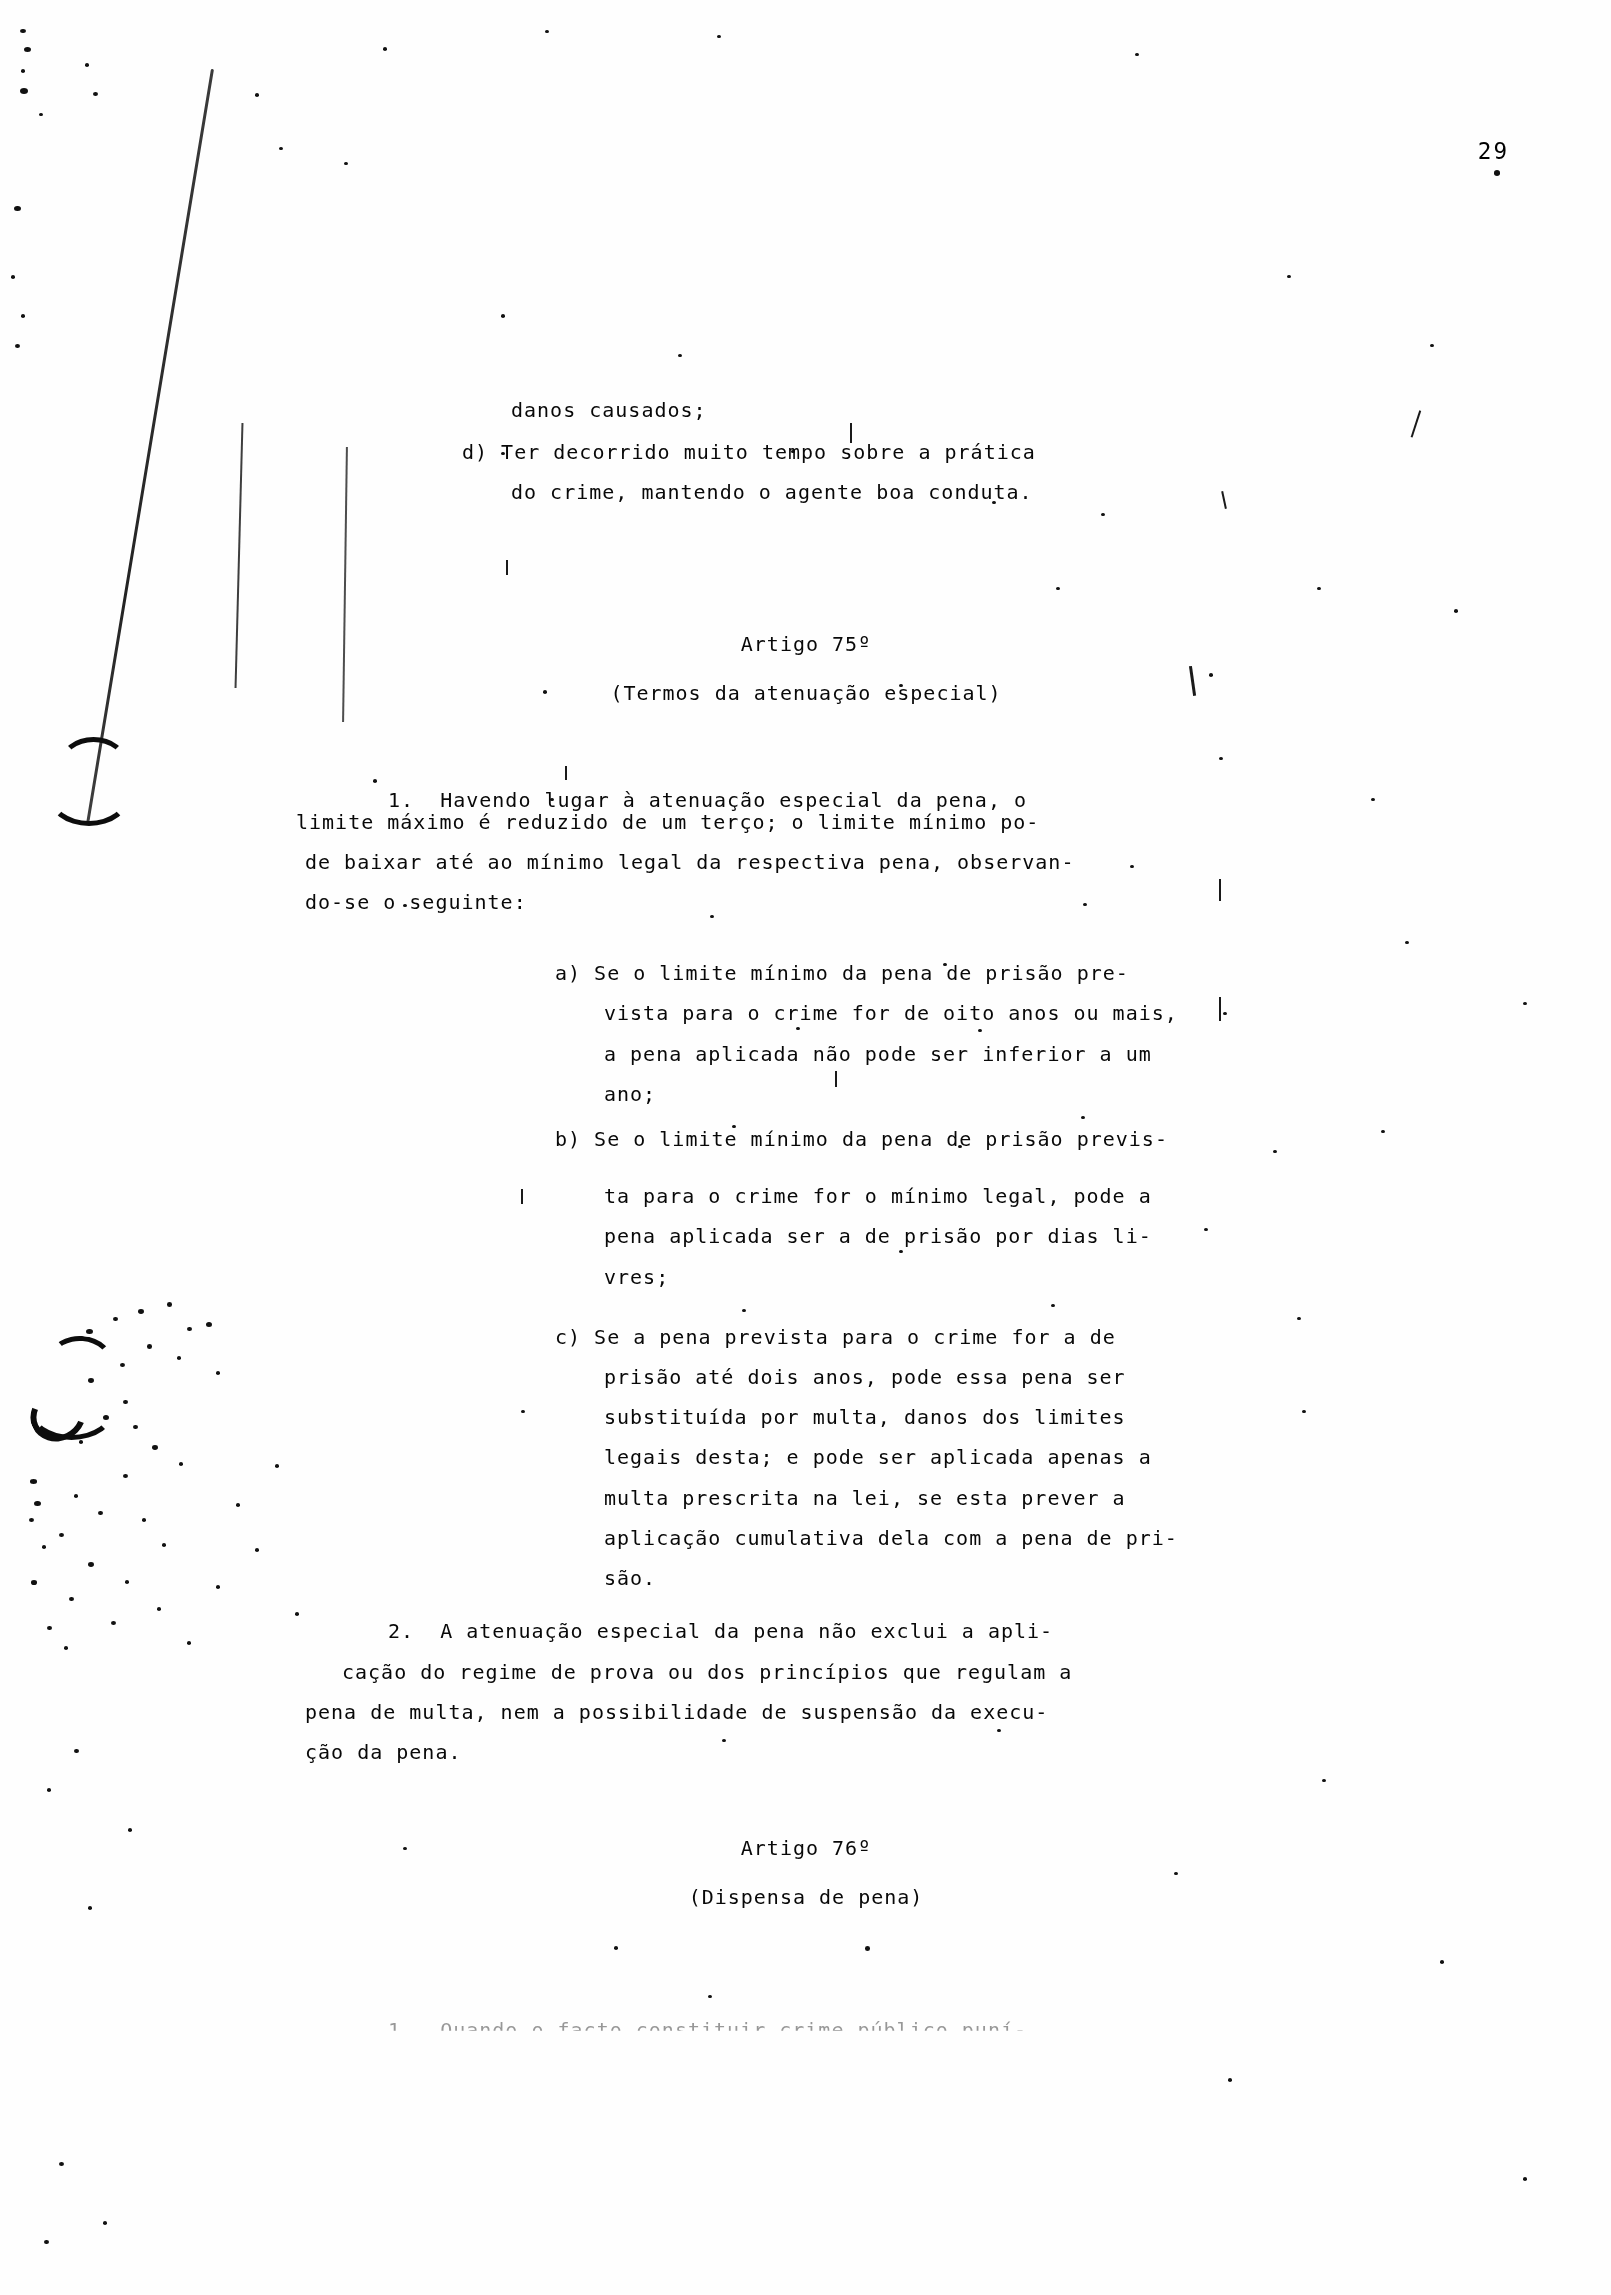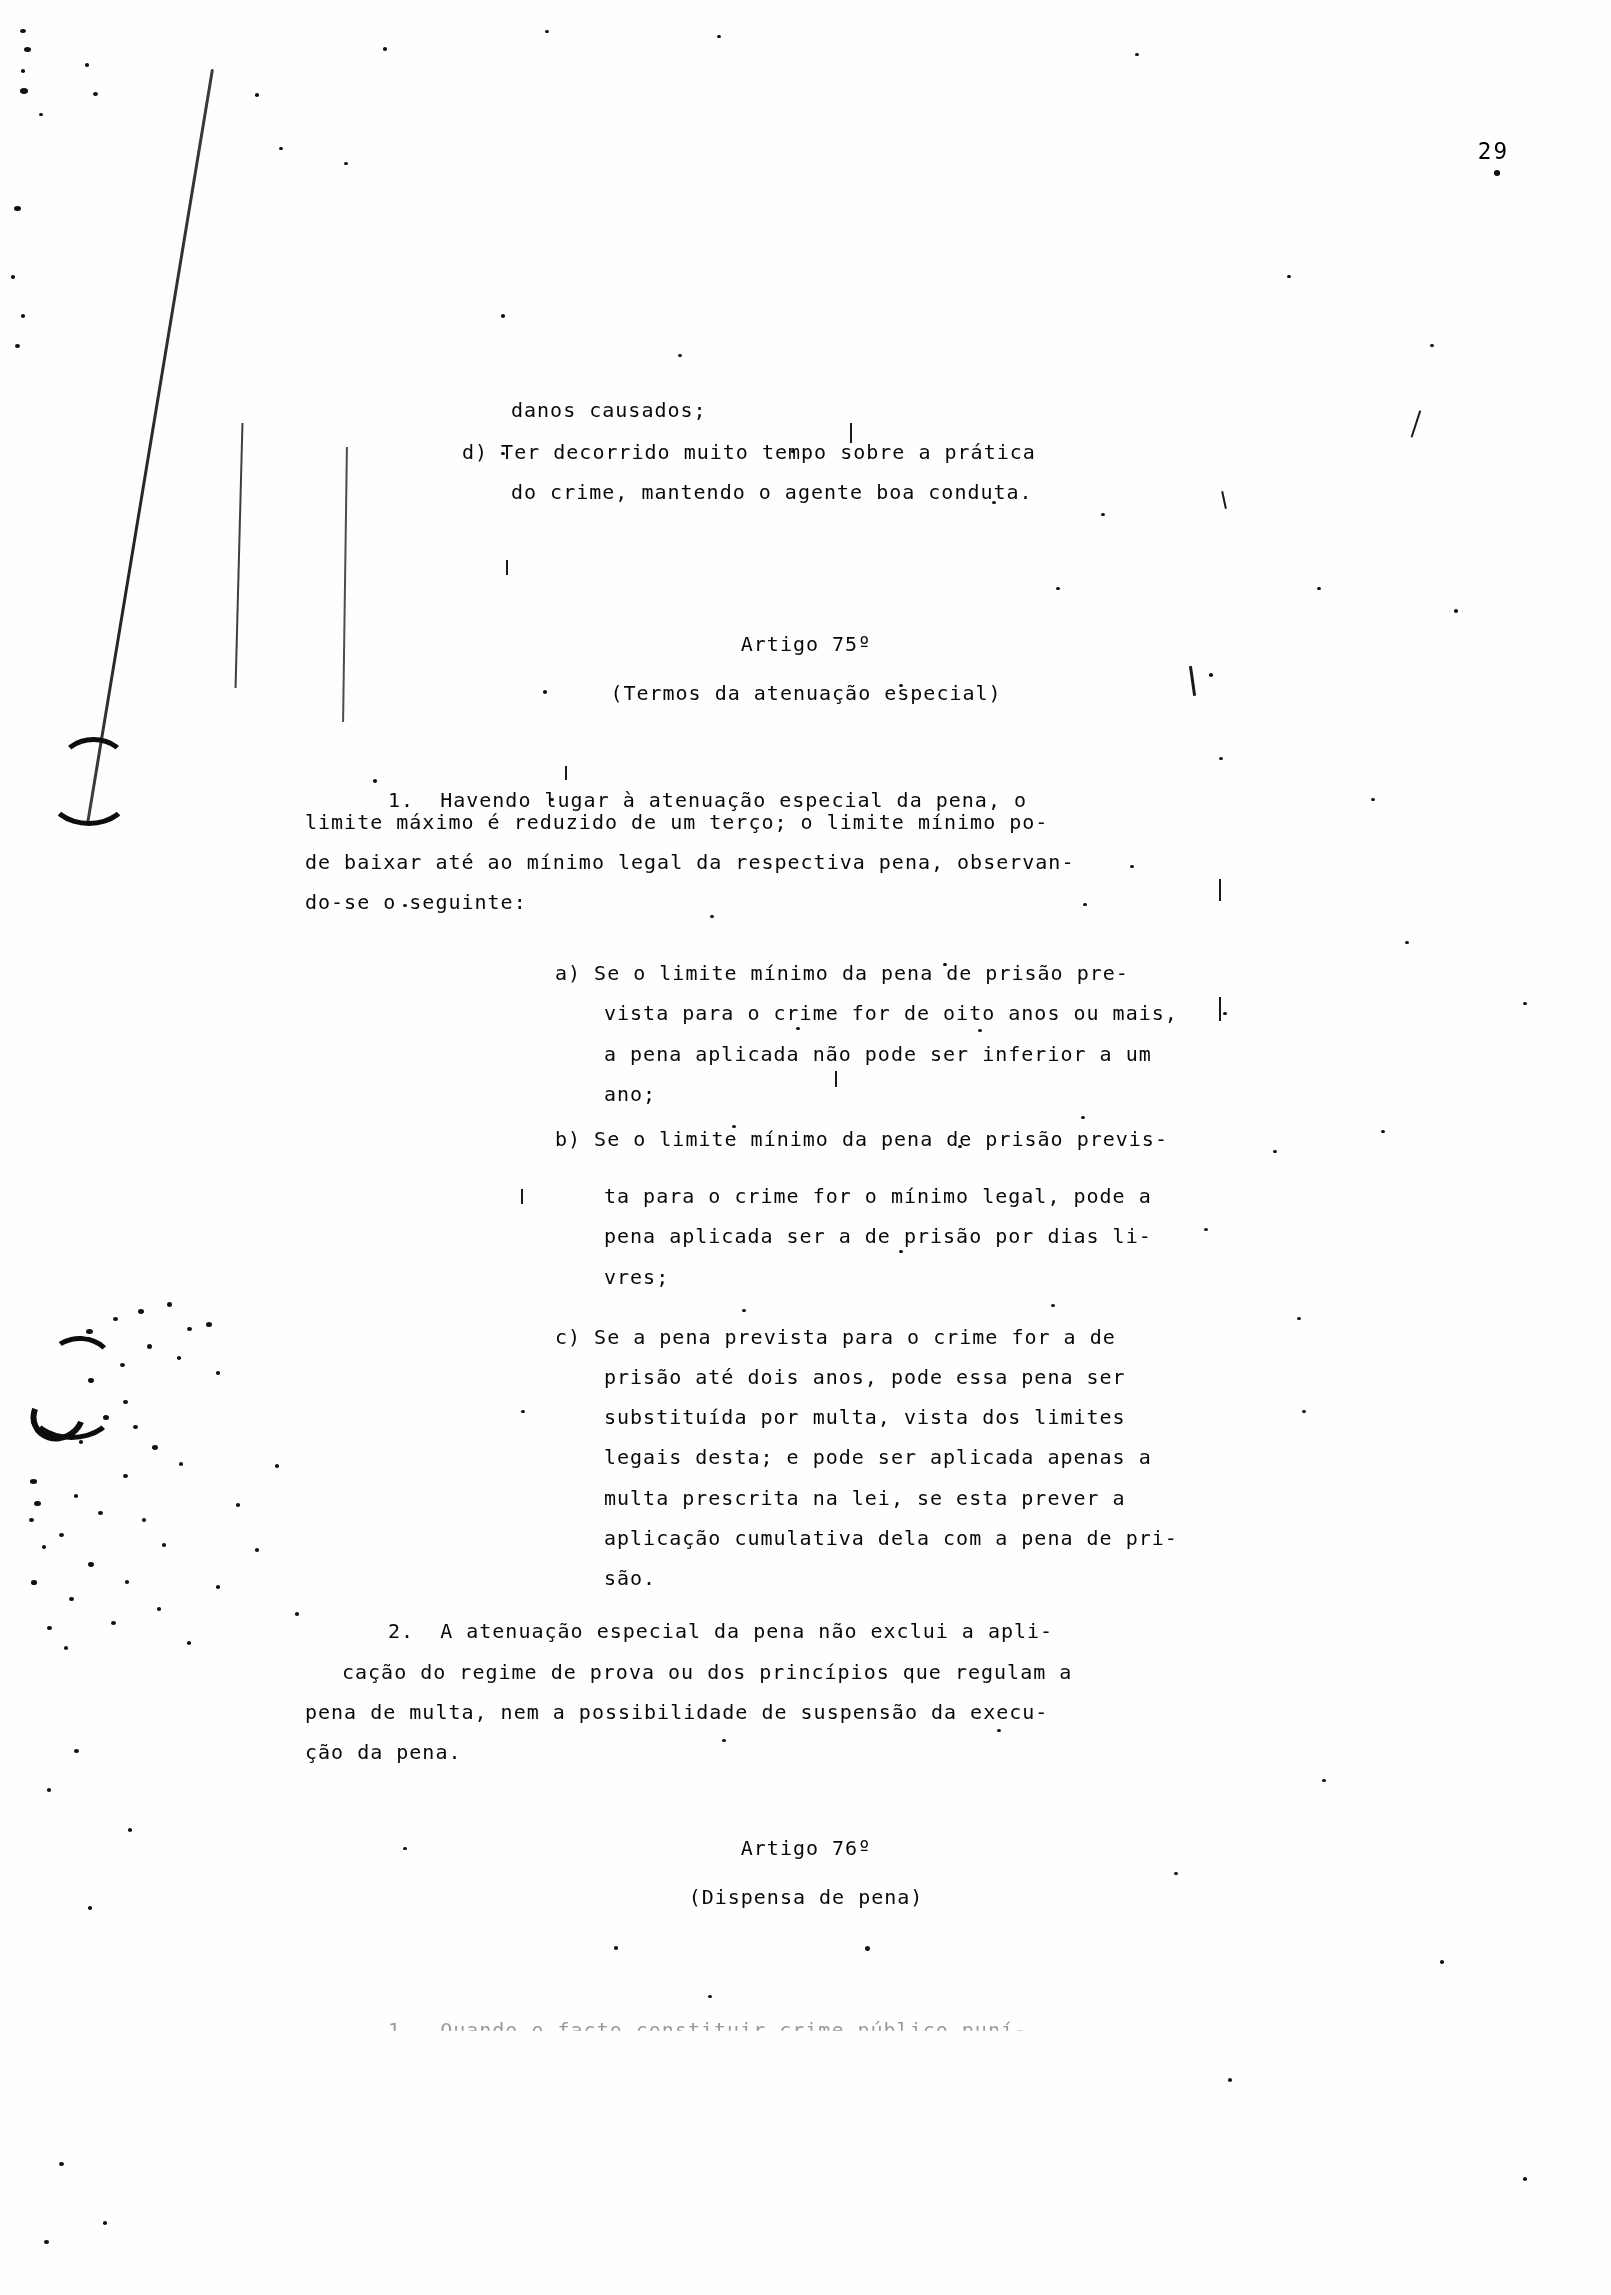--- a/index.html
+++ b/index.html
@@ -291,37 +291,37 @@
 
     <div class="line" style="left:511px; top:400px;">danos causados;</div>
 
     <div class="line" style="left:462px; top:442px;">d) Ter decorrido muito tempo sobre a prática</div>
     <div class="line" style="left:511px; top:482px;">do crime, mantendo o agente boa conduta.</div>
 
     <div class="line centered" style="top:634px;">Artigo 75º</div>
     <div class="line centered" style="top:683px;">(Termos da atenuação especial)</div>
 
     <div class="line" style="left:388px; top:790px;">1.  Havendo lugar à atenuação especial da pena, o</div>
-    <div class="line" style="left:305px; top:812px;text-align:center;">limite máximo é reduzido de um terço; o limite mínimo po-</div>
+    <div class="line" style="left:296px; top:812px;text-align:center;">limite máximo é reduzido de um terço; o limite mínimo po-</div>
     <div class="line" style="left:305px; top:852px;">de baixar até ao mínimo legal da respectiva pena, observan-</div>
     <div class="line" style="left:305px; top:892px;">do-se o seguinte:</div>
 
     <div class="line" style="left:555px; top:963px;">a) Se o limite mínimo da pena de prisão pre-</div>
     <div class="line" style="left:604px; top:1003px;">vista para o crime for de oito anos ou mais,</div>
     <div class="line" style="left:604px; top:1044px;">a pena aplicada não pode ser inferior a um</div>
     <div class="line" style="left:604px; top:1084px;">ano;</div>
 
     <div class="line" style="left:555px; top:1129px;">b) Se o limite mínimo da pena de prisão previs-</div>
     <div class="line" style="left:604px; top:1186px;">ta para o crime for o mínimo legal, pode a</div>
     <div class="line" style="left:604px; top:1226px;">pena aplicada ser a de prisão por dias li-</div>
     <div class="line" style="left:604px; top:1267px;">vres;</div>
 
     <div class="line" style="left:555px; top:1327px;">c) Se a pena prevista para o crime for a de</div>
     <div class="line" style="left:604px; top:1367px;">prisão até dois anos, pode essa pena ser</div>
-    <div class="line" style="left:604px; top:1407px;">substituída por multa, vista dos limites</div>
+    <div class="line" style="left:604px; top:1407px;">substituída por multa, danos dos limites</div>
     <div class="line" style="left:604px; top:1447px;">legais desta; e pode ser aplicada apenas a</div>
     <div class="line" style="left:604px; top:1488px;">multa prescrita na lei, se esta prever a</div>
     <div class="line" style="left:604px; top:1528px;">aplicação cumulativa dela com a pena de pri-</div>
     <div class="line" style="left:604px; top:1568px;">são.</div>
 
     <div class="line" style="left:388px; top:1621px;">2.  A atenuação especial da pena não exclui a apli-</div>
     <div class="line" style="left:305px; top:1662px;margin-left:37px;">cação do regime de prova ou dos princípios que regulam a</div>
     <div class="line" style="left:305px; top:1702px;">pena de multa, nem a possibilidade de suspensão da execu-</div>
     <div class="line" style="left:305px; top:1742px;">ção da pena.</div>
 

